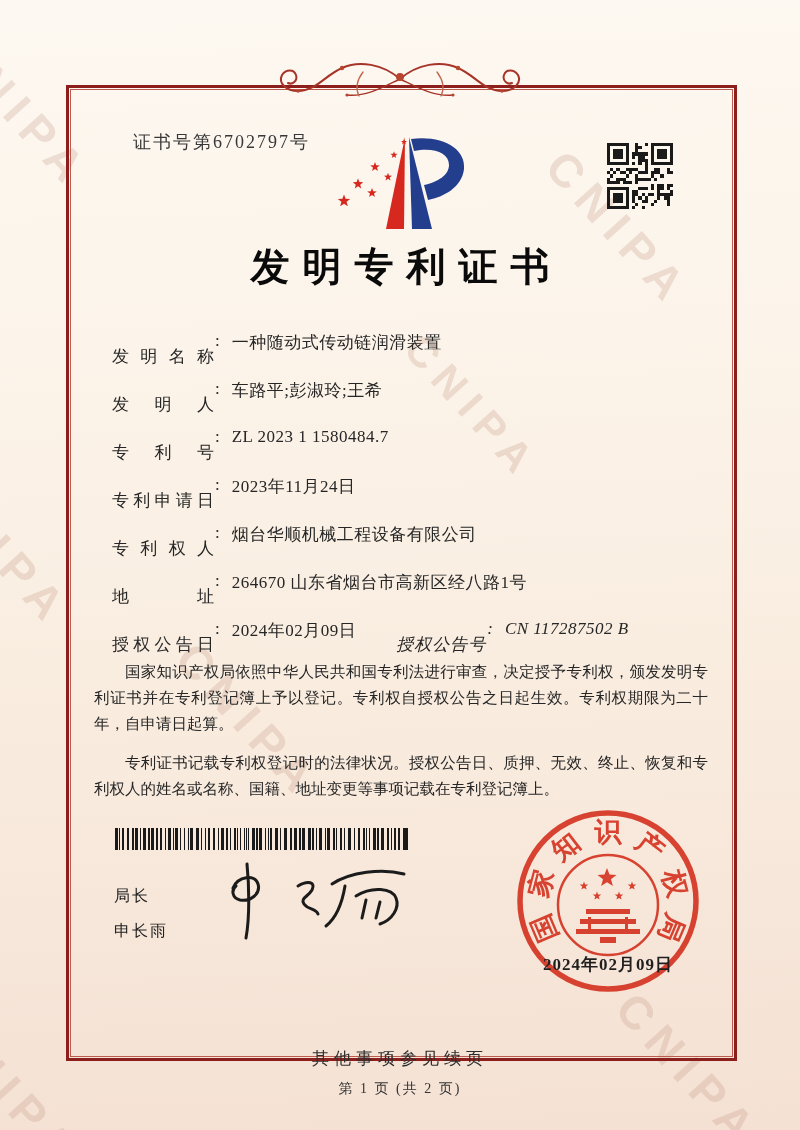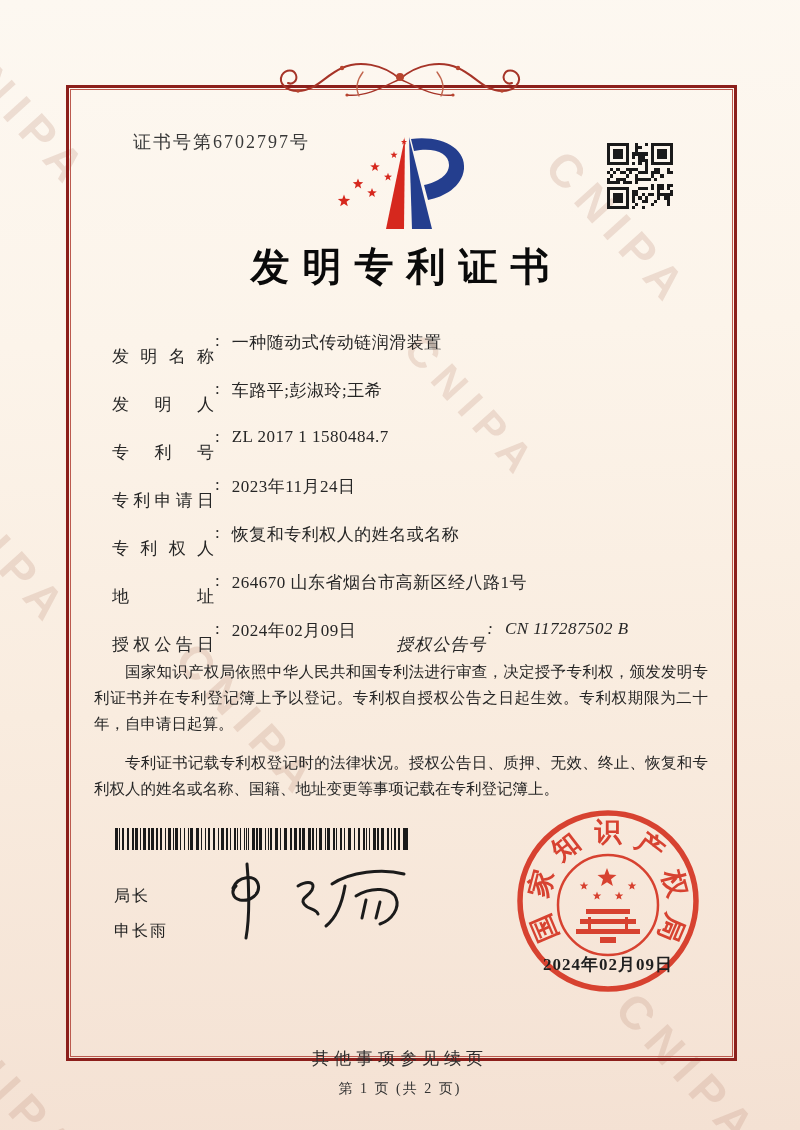--- a/index.html
+++ b/index.html
@@ -316,31 +316,31 @@
       <span class="fvalue">一种随动式传动链润滑装置</span>
     </div>
     <div class="frow">
       <span class="flabel">发明人</span>
         <span class="fcolon">:</span>
       <span class="fvalue">车路平;彭淑玲;王希</span>
     </div>
     <div class="frow">
       <span class="flabel">专利号</span>
         <span class="fcolon">:</span>
-      <span class="fvalue">ZL 2017 1 1580484.7</span>
+      <span class="fvalue">ZL 2023 1 1580484.7</span>
     </div>
     <div class="frow">
       <span class="flabel">专利申请日</span>
         <span class="fcolon">:</span>
       <span class="fvalue">2023年11月24日</span>
     </div>
     <div class="frow">
       <span class="flabel">专利权人</span>
         <span class="fcolon">:</span>
-      <span class="fvalue">恢复和专利权人的姓名或名称</span>
+      <span class="fvalue">烟台华顺机械工程设备有限公司</span>
     </div>
     <div class="frow">
       <span class="flabel">地址</span>
         <span class="fcolon">:</span>
       <span class="fvalue">264670 山东省烟台市高新区经八路1号</span>
     </div>
     <div class="frow">
       <div class="fpair">
         <span class="flabel">授权公告日</span>
           <span class="fcolon">:</span>

